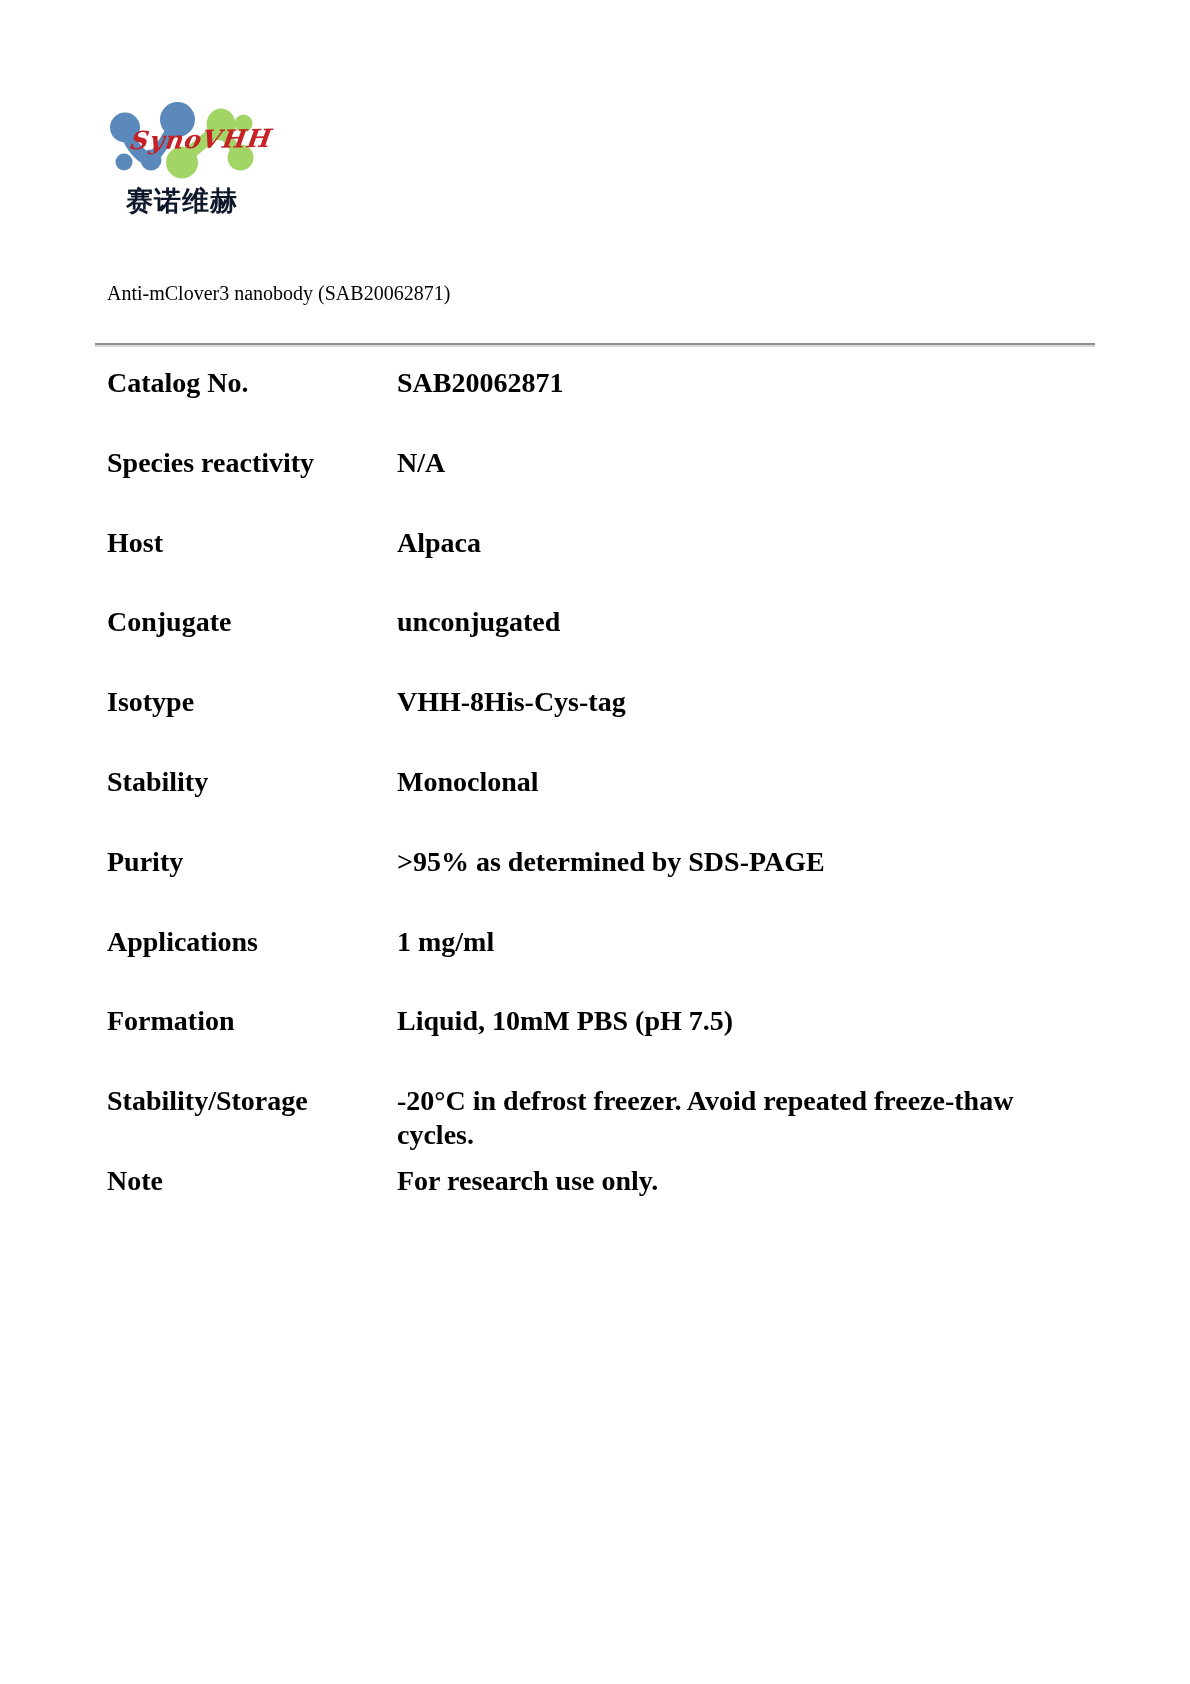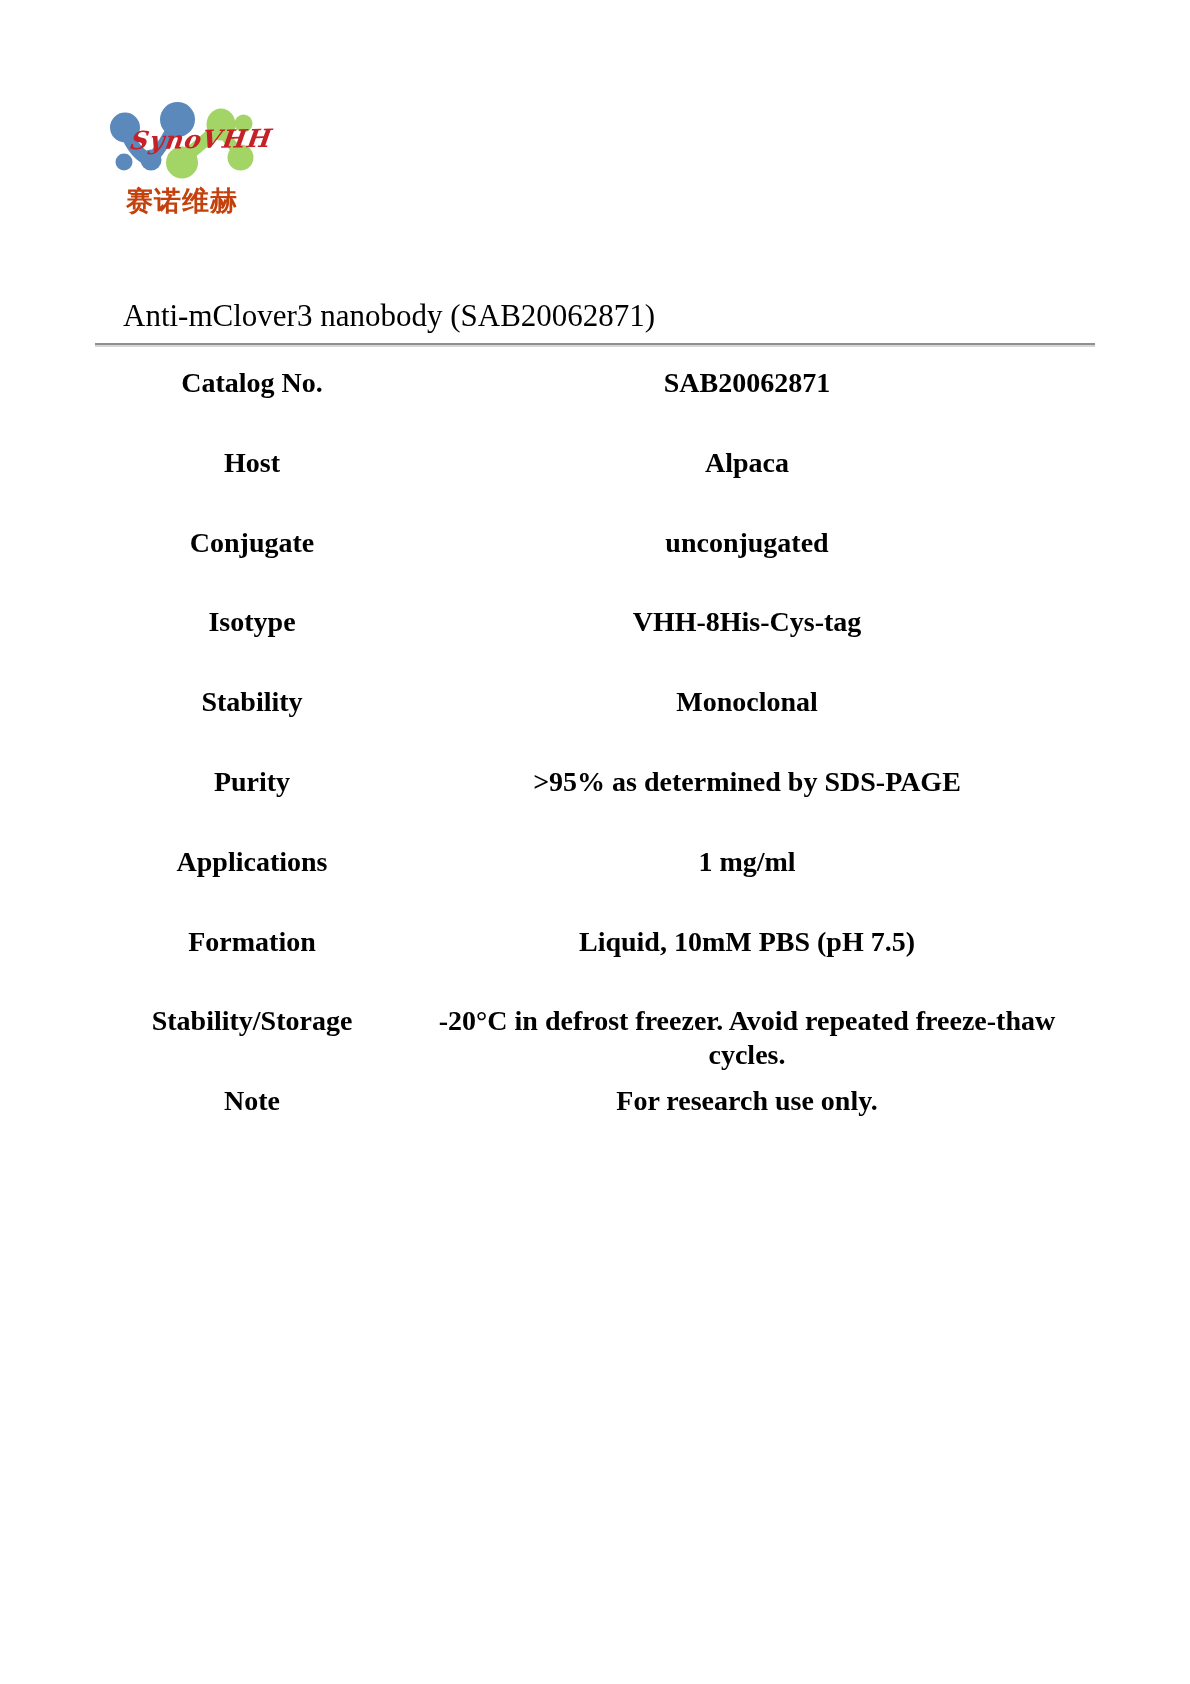--- a/index.html
+++ b/index.html
@@ -37,29 +37,29 @@
     white-space: nowrap;
   }
   .logo-cn {
     position: absolute;
     left: 126px;
     top: 183px;
     font-family: "DejaVu Sans", sans-serif;
     font-weight: bold;
     font-size: 27px;
     letter-spacing: 1px;
-    color: #c2410c;
+    color: #0f172a;
     white-space: nowrap;
   }
   .title {
     position: absolute;
     left: 107px;
     top: 281px;
-    margin: 16px;
-    font-size: 31px;
+    margin: 0;
+    font-size: 20px;
     font-weight: normal;
     line-height: 1.2;
     white-space: nowrap;
   }
   .rule {
     position: absolute;
     left: 95px;
     top: 343px;
     width: 1000px;
     height: 2px;
@@ -75,21 +75,20 @@
     width: 990px;
   }
   table.spec td {
     vertical-align: top;
     padding: 0;
     font-size: 28px;
     line-height: 1.2;
   }
   table.spec tr {
     height: 79.8px;
-    text-align: center;
   }
   td.f-label {
     width: 290px;
     font-weight: bold;
   }
   td.f-value {
     font-weight: bold;
   }
 </style>
 </head>
@@ -121,20 +120,24 @@
   <h1 class="title">Anti-mClover3 nanobody (SAB20062871)</h1>
   <div class="rule"></div>
 
   <table class="spec">
     <tbody>
         <tr>
           <td class="f-label">Catalog No.</td>
           <td class="f-value">SAB20062871</td>
         </tr>
         <tr>
+          <td class="f-label">Species reactivity</td>
+          <td class="f-value">N/A</td>
+        </tr>
+        <tr>
           <td class="f-label">Host</td>
           <td class="f-value">Alpaca</td>
         </tr>
         <tr>
           <td class="f-label">Conjugate</td>
           <td class="f-value">unconjugated</td>
         </tr>
         <tr>
           <td class="f-label">Isotype</td>
           <td class="f-value">VHH-8His-Cys-tag</td>

